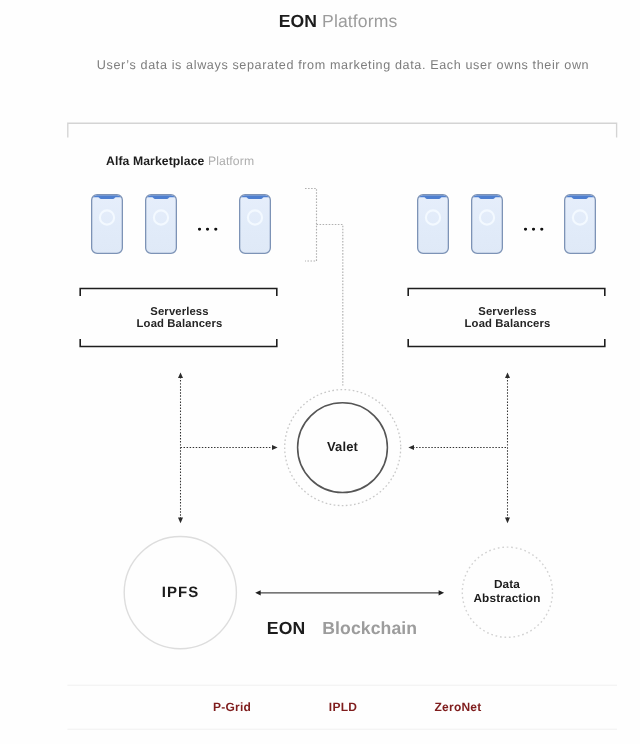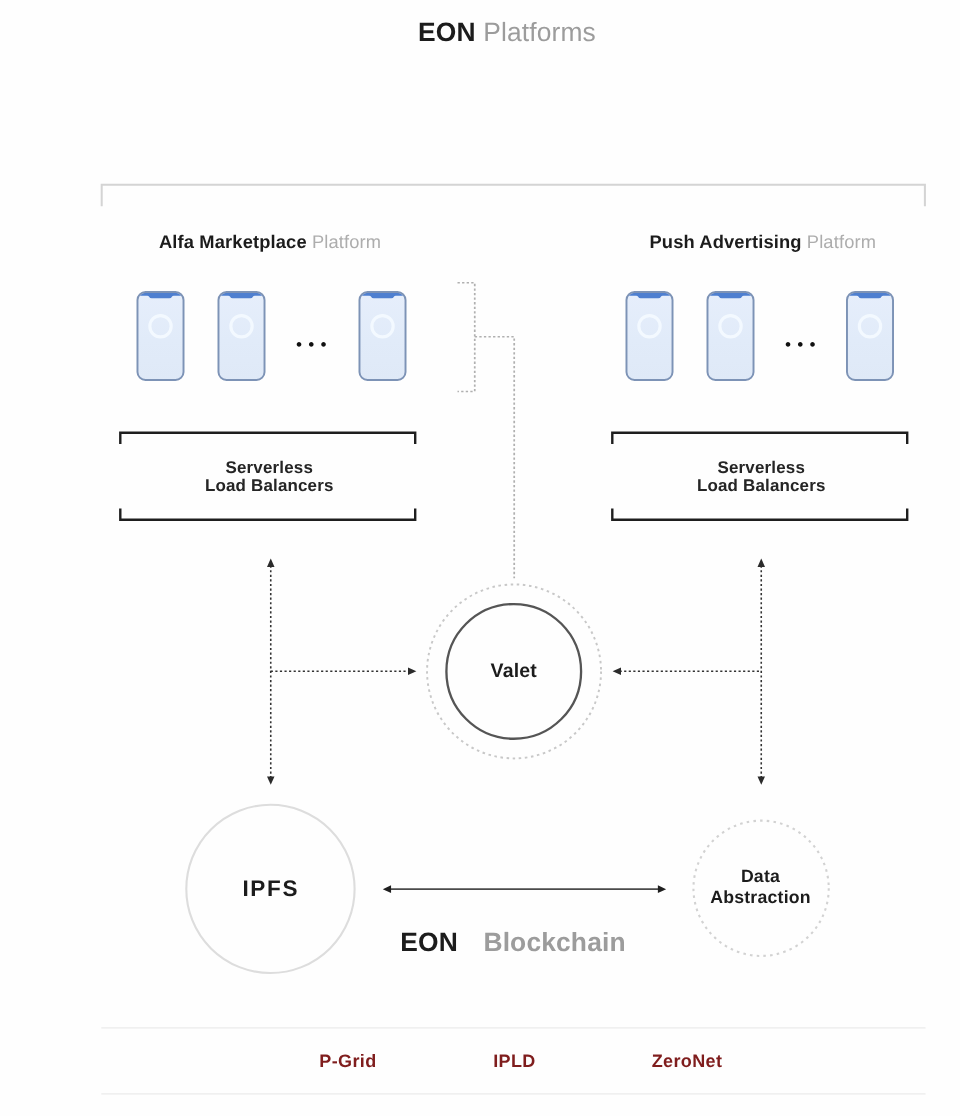--- a/index.html
+++ b/index.html
@@ -54,21 +54,21 @@
 <body>
 
 <div class="stage">
 
   <div class="ctr" id="title">
     <span class="b">EON</span>
     <span class="l">Platforms</span>
   </div>
 
   <div class="ctr" id="desc">
-    <br>
+    <span>User’s data is always separated from marketing data. Each user owns their own</span><br>
   </div>
 
   <svg class="diagram" viewBox="0 0 640 744">
     <defs>
       <linearGradient id="screenGrad" x1="0" y1="0" x2="0" y2="1">
         <stop offset="0" stop-color="#e6eefb"></stop>
         <stop offset="0.55" stop-color="#e1ebf9"></stop>
         <stop offset="1" stop-color="#dfe9f7"></stop>
       </linearGradient>
       <clipPath id="phoneclip">
@@ -133,24 +133,20 @@
     </g>
 
     <line x1="67.5" y1="685.2" x2="617" y2="685.2" stroke="#f0f0f0" stroke-width="1.1"></line>
     <line x1="67.5" y1="729.2" x2="617" y2="729.2" stroke="#f0f0f0" stroke-width="1.1"></line>
   </svg>
 
   <div class="abs plat-label" id="plat-l">
     <span class="b">Alfa Marketplace</span>
     <span class="l">Platform</span>
   </div>
-  <div class="abs plat-label" id="plat-r">
-    <span class="b">Push Advertising</span>
-    <span class="l">Platform</span>
-  </div>
 
   <div class="abs ell" id="ell-l">•••</div>
   <div class="abs ell" id="ell-r">•••</div>
 
   <div class="ctr bal" id="bal-l">
     <span>Serverless</span><br>
     <span>Load Balancers</span>
   </div>
   <div class="ctr bal" id="bal-r">
     <span>Serverless</span><br>

